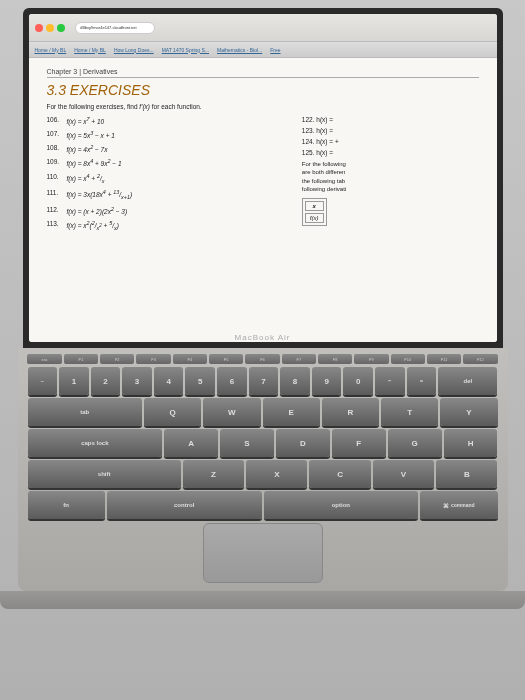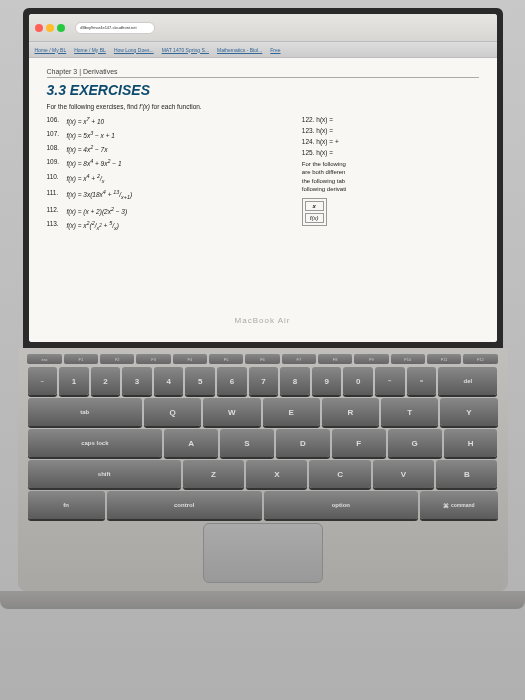--- a/index.html
+++ b/index.html
@@ -113,22 +113,22 @@
     .chapter-label {
       font-size: 7px;
       color: #444;
       margin-bottom: 4px;
       border-bottom: 1px solid #aaa;
       padding-bottom: 2px;
     }
 
     .section-title {
       font-size: 14px;
-      font-weight: bold;
-      color: #0c4a6e;
+      font-weight: normal;
+      color: #a16207;
       margin-bottom: 5px;
       font-style: italic;
     }
 
     .exercise-intro {
       font-size: 6.5px;
       color: #222;
       margin-bottom: 6px;
     }
 
@@ -184,21 +184,21 @@
     }
 
     .right-note {
       font-size: 6px;
       color: #222;
       line-height: 1.4;
     }
 
     .macbook-label {
       position: absolute;
-      bottom: 17px;
+      bottom: 0;
       left: 50%;
       transform: translateX(-50%);
       font-size: 8px;
       color: #aaa;
       letter-spacing: 1px;
     }
 
     
     .keyboard-area {
       width: 490px;

